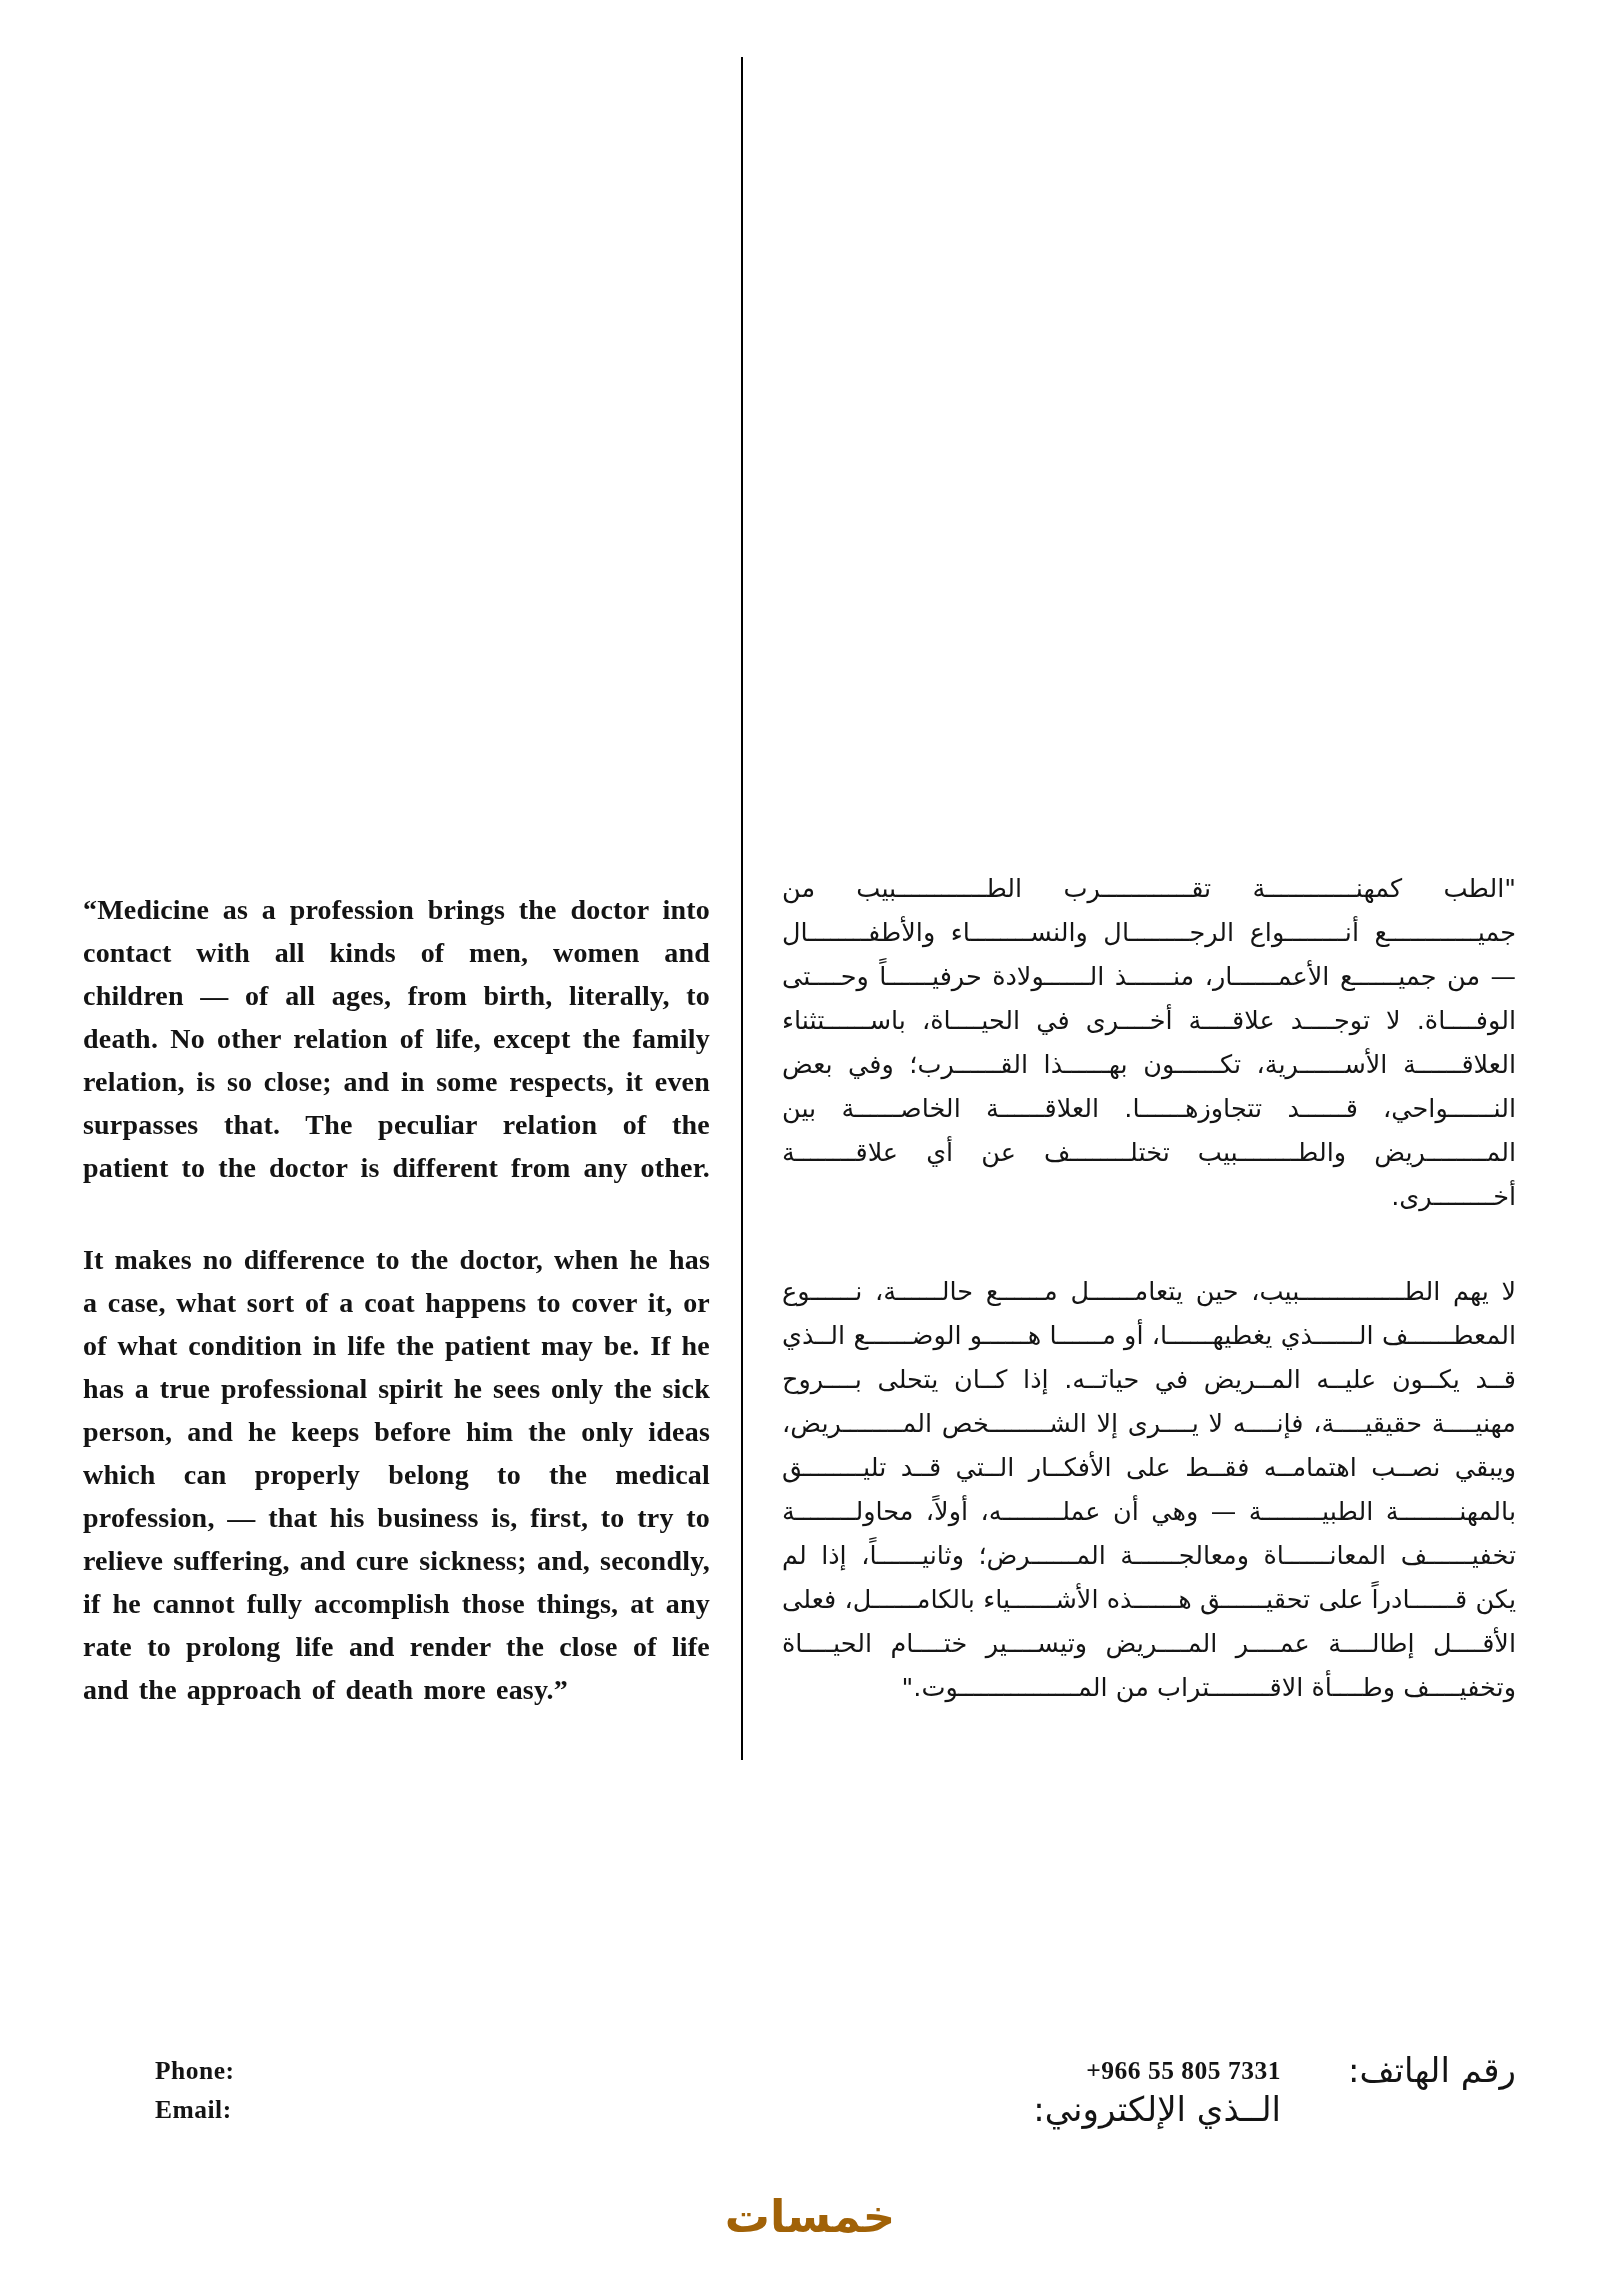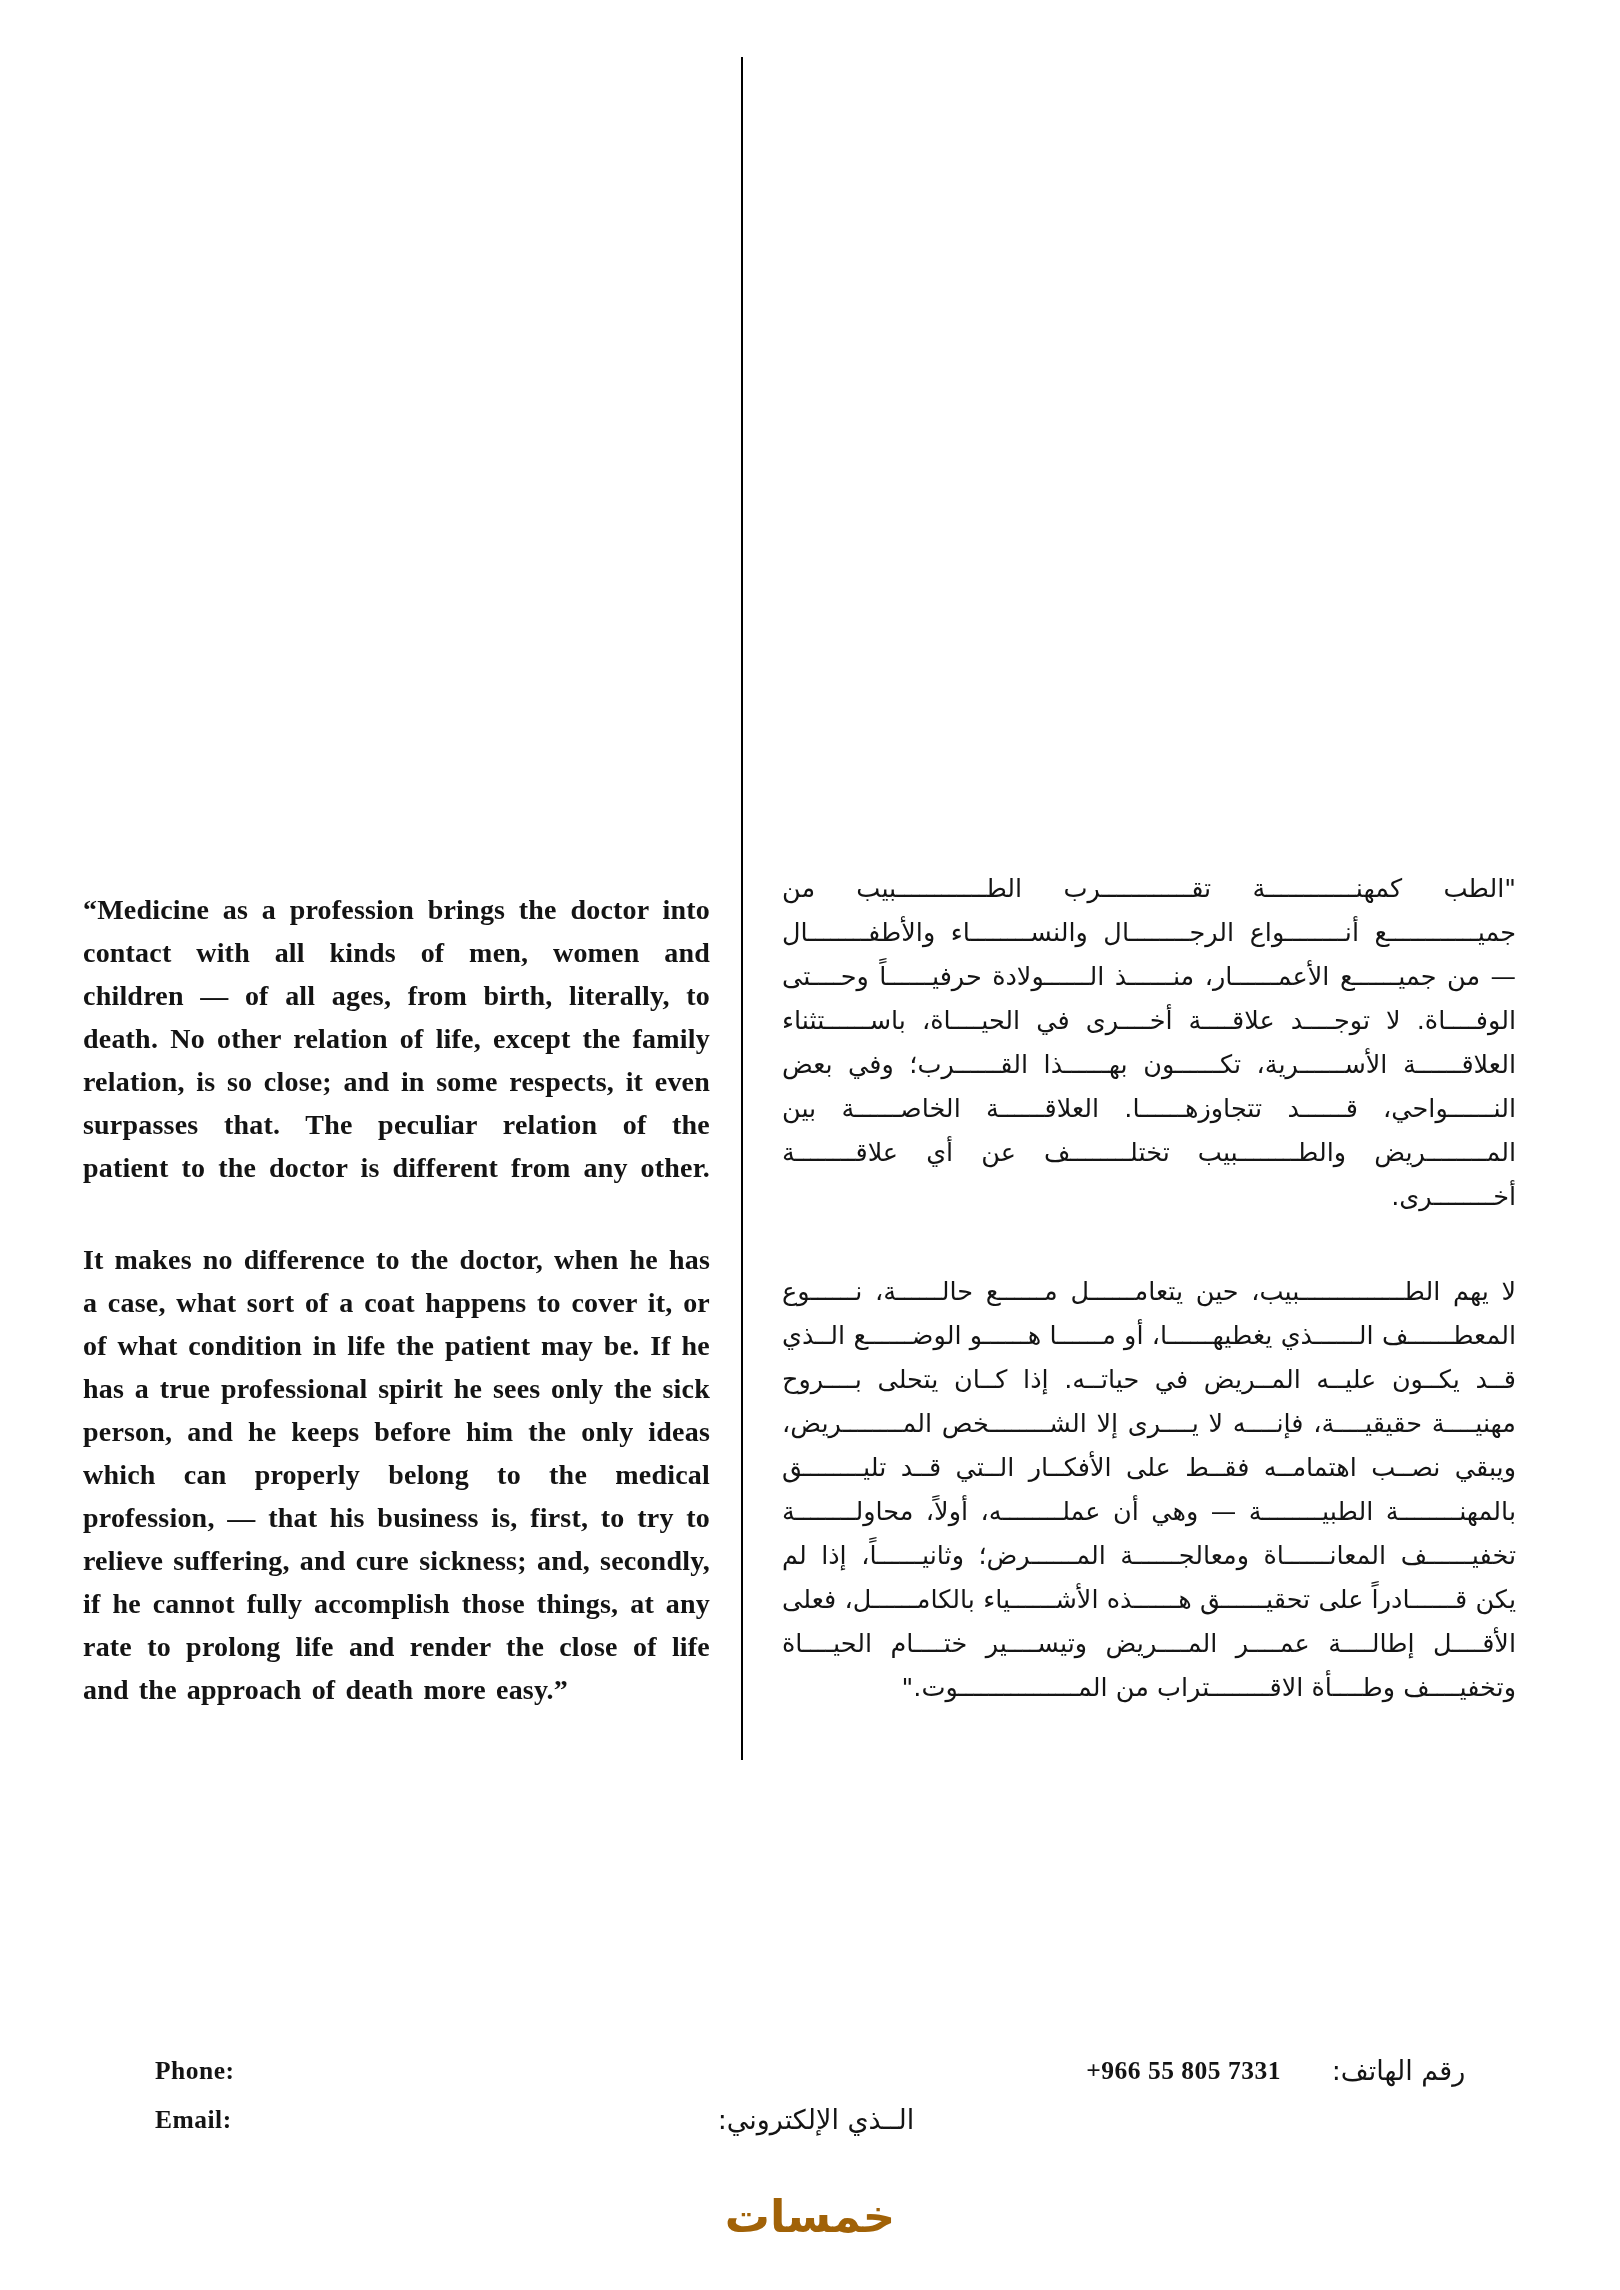--- a/index.html
+++ b/index.html
@@ -80,40 +80,40 @@
   .col-ar p.force-just { text-align-last: justify; }
 
   
   .footer {
     position: absolute;
     left: 155px;
     right: 104px;
     top: 2054px;
     display: grid;
     grid-template-columns: 196px 1fr 235px;
-    row-gap: 16px;
+    row-gap: 6px;
     font-size: 25.5px;
     line-height: 33px;
   }
   .footer .lbl-en {
     font-family: "Liberation Serif", serif;
     font-weight: 700;
     letter-spacing: 0.5px;
   }
   .footer .val {
     font-family: "Liberation Serif", serif;
     font-weight: 700;
     text-align: right;
     letter-spacing: 0.5px;
   }
   .footer .lbl-ar {
     direction: rtl;
-    text-align: center;
+    text-align: right;
     font-family: "DejaVu Sans", sans-serif;
-    font-size: 27px;
+    font-size: 34px;
   }
 
   
   .watermark {
     position: absolute;
     top: 2190px;
     left: 0;
     width: 100%;
     text-align: center;
     color: #a16207;

